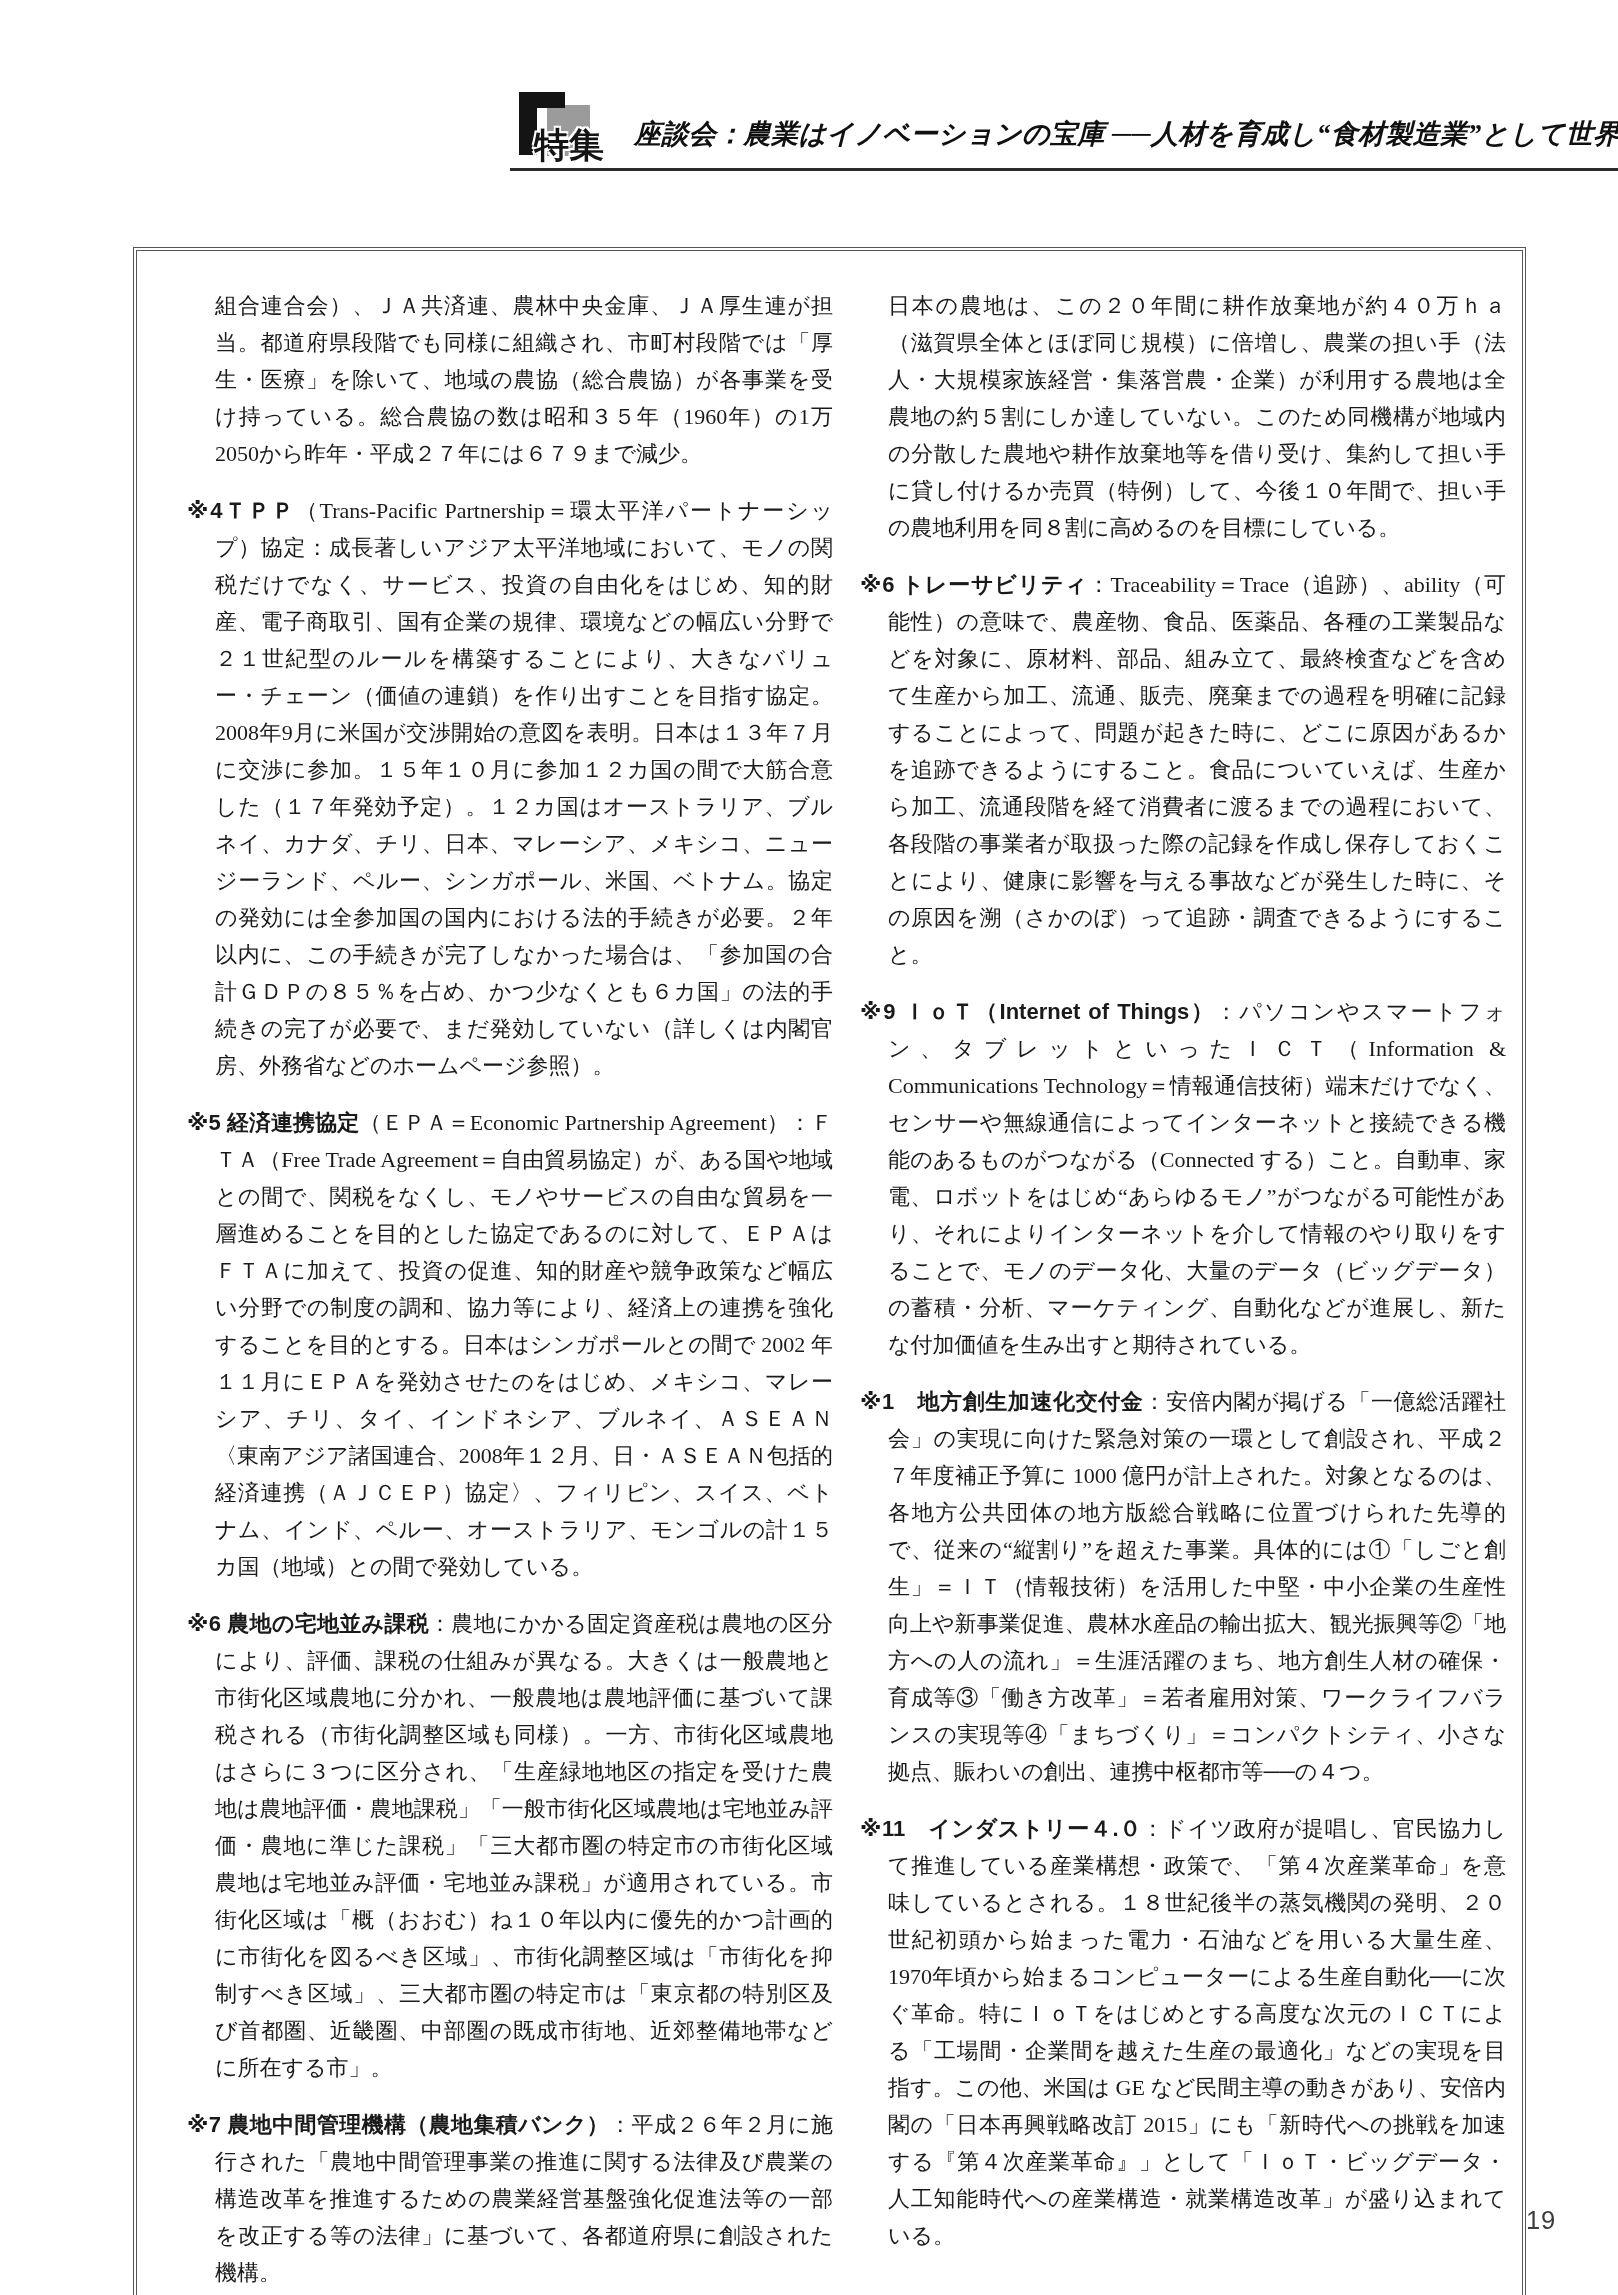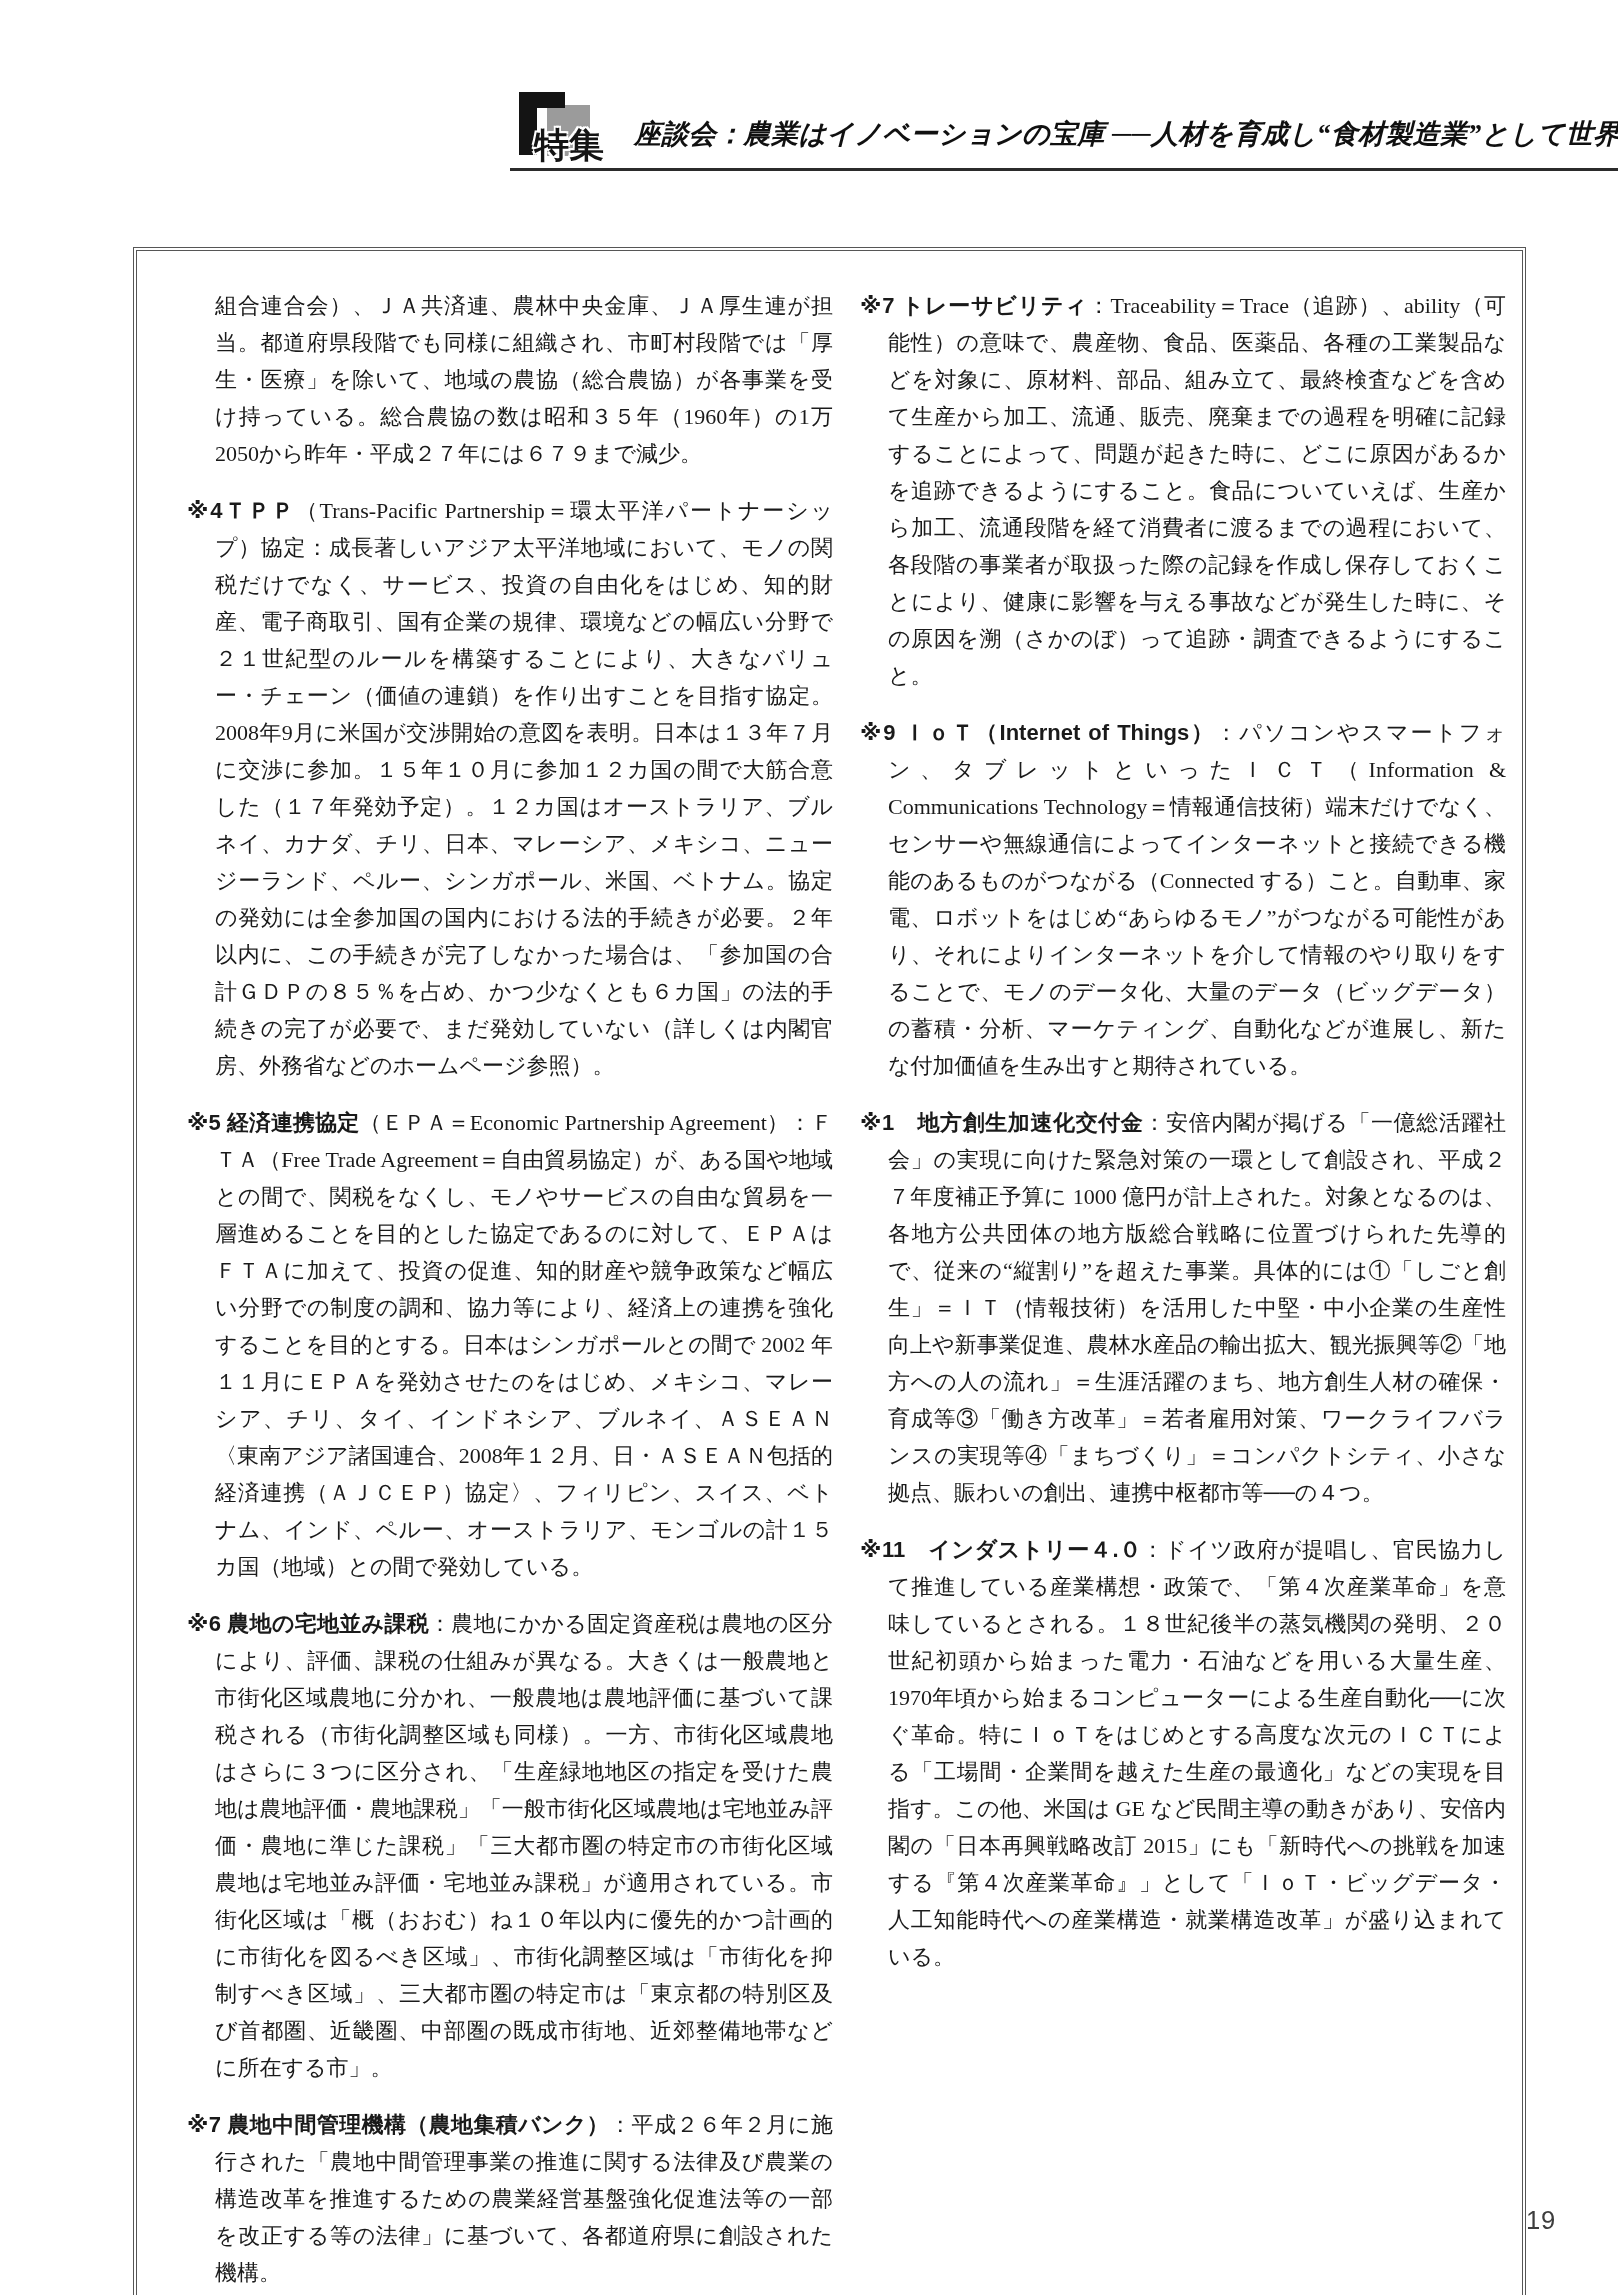--- a/index.html
+++ b/index.html
@@ -46,21 +46,22 @@
 
   <div class="content-box">
     <div class="col col-left" id="col-left">
         <p class="para cont">組合連合会）、ＪＡ共済連、農林中央金庫、ＪＡ厚生連が担当。都道府県段階でも同様に組織され、市町村段階では「厚生・医療」を除いて、地域の農協（総合農協）が各事業を受け持っている。総合農協の数は昭和３５年（1960年）の1万2050から昨年・平成２７年には６７９まで減少。</p>
         <p class="para note"><span class="term">※4ＴＰＰ</span>（Trans-Pacific Partnership＝環太平洋パートナーシップ）協定：成長著しいアジア太平洋地域において、モノの関税だけでなく、サービス、投資の自由化をはじめ、知的財産、電子商取引、国有企業の規律、環境などの幅広い分野で２１世紀型のルールを構築することにより、大きなバリュー・チェーン（価値の連鎖）を作り出すことを目指す協定。2008年9月に米国が交渉開始の意図を表明。日本は１３年７月に交渉に参加。１５年１０月に参加１２カ国の間で大筋合意した（１７年発効予定）。１２カ国はオーストラリア、ブルネイ、カナダ、チリ、日本、マレーシア、メキシコ、ニュージーランド、ペルー、シンガポール、米国、ベトナム。協定の発効には全参加国の国内における法的手続きが必要。２年以内に、この手続きが完了しなかった場合は、「参加国の合計ＧＤＰの８５％を占め、かつ少なくとも６カ国」の法的手続きの完了が必要で、まだ発効していない（詳しくは内閣官房、外務省などのホームページ参照）。</p>
         <p class="para note"><span class="term">※5 経済連携協定</span>（ＥＰＡ＝Economic Partnership Agreement）：ＦＴＡ（Free Trade Agreement＝自由貿易協定）が、ある国や地域との間で、関税をなくし、モノやサービスの自由な貿易を一層進めることを目的とした協定であるのに対して、ＥＰＡはＦＴＡに加えて、投資の促進、知的財産や競争政策など幅広い分野での制度の調和、協力等により、経済上の連携を強化することを目的とする。日本はシンガポールとの間で 2002 年１１月にＥＰＡを発効させたのをはじめ、メキシコ、マレーシア、チリ、タイ、インドネシア、ブルネイ、ＡＳＥＡＮ〈東南アジア諸国連合、2008年１２月、日・ＡＳＥＡＮ包括的経済連携（ＡＪＣＥＰ）協定〉、フィリピン、スイス、ベトナム、インド、ペルー、オーストラリア、モンゴルの計１５カ国（地域）との間で発効している。</p>
         <p class="para note"><span class="term">※6 農地の宅地並み課税</span>：農地にかかる固定資産税は農地の区分により、評価、課税の仕組みが異なる。大きくは一般農地と市街化区域農地に分かれ、一般農地は農地評価に基づいて課税される（市街化調整区域も同様）。一方、市街化区域農地はさらに３つに区分され、「生産緑地地区の指定を受けた農地は農地評価・農地課税」「一般市街化区域農地は宅地並み評価・農地に準じた課税」「三大都市圏の特定市の市街化区域農地は宅地並み評価・宅地並み課税」が適用されている。市街化区域は「概（おおむ）ね１０年以内に優先的かつ計画的に市街化を図るべき区域」、市街化調整区域は「市街化を抑制すべき区域」、三大都市圏の特定市は「東京都の特別区及び首都圏、近畿圏、中部圏の既成市街地、近郊整備地帯などに所在する市」。</p>
         <p class="para note"><span class="term">※7 農地中間管理機構（農地集積バンク）</span>：平成２６年２月に施行された「農地中間管理事業の推進に関する法律及び農業の構造改革を推進するための農業経営基盤強化促進法等の一部を改正する等の法律」に基づいて、各都道府県に創設された機構。</p>
       </div>
     <div class="col col-right" id="col-right">
-        <p class="para note"><span class="term">※7 トレーサビリティ</span>：Traceability＝Trace（追跡）、ability（可能性）の意味で、農産物、食品、医薬品、各種の工業製品などを対象に、原材料、部品、組み立て、最終検査などを含めて生産から加工、流通、販売、廃棄までの過程を明確に記録することによって、問題が起きた時に、どこに原因があるかを追跡できるようにすること。食品についていえば、生産から加工、流通段階を経て消費者に渡るまでの過程において、各段階の事業者が取扱った際の記録を作成し保存しておくことにより、健康に影響を与える事故などが発生した時に、その原因を溯（さかのぼ）って追跡・調査できるようにすること。</p>
+        <p class="para cont">日本の農地は、この２０年間に耕作放棄地が約４０万ｈａ（滋賀県全体とほぼ同じ規模）に倍増し、農業の担い手（法人・大規模家族経営・集落営農・企業）が利用する農地は全農地の約５割にしか達していない。このため同機構が地域内の分散した農地や耕作放棄地等を借り受け、集約して担い手に貸し付けるか売買（特例）して、今後１０年間で、担い手の農地利用を同８割に高めるのを目標にしている。</p>
+        <p class="para note"><span class="term">※6 トレーサビリティ</span>：Traceability＝Trace（追跡）、ability（可能性）の意味で、農産物、食品、医薬品、各種の工業製品などを対象に、原材料、部品、組み立て、最終検査などを含めて生産から加工、流通、販売、廃棄までの過程を明確に記録することによって、問題が起きた時に、どこに原因があるかを追跡できるようにすること。食品についていえば、生産から加工、流通段階を経て消費者に渡るまでの過程において、各段階の事業者が取扱った際の記録を作成し保存しておくことにより、健康に影響を与える事故などが発生した時に、その原因を溯（さかのぼ）って追跡・調査できるようにすること。</p>
         <p class="para note"><span class="term">※9 ＩｏＴ（Internet of Things）</span>：パソコンやスマートフォン、タブレットといったＩＣＴ（Information &amp; Communications Technology＝情報通信技術）端末だけでなく、センサーや無線通信によってインターネットと接続できる機能のあるものがつながる（Connected する）こと。自動車、家電、ロボットをはじめ“あらゆるモノ”がつながる可能性があり、それによりインターネットを介して情報のやり取りをすることで、モノのデータ化、大量のデータ（ビッグデータ）の蓄積・分析、マーケティング、自動化などが進展し、新たな付加価値を生み出すと期待されている。</p>
         <p class="para note"><span class="term">※1　地方創生加速化交付金</span>：安倍内閣が掲げる「一億総活躍社会」の実現に向けた緊急対策の一環として創設され、平成２７年度補正予算に 1000 億円が計上された。対象となるのは、各地方公共団体の地方版総合戦略に位置づけられた先導的で、従来の“縦割り”を超えた事業。具体的には①「しごと創生」＝ＩＴ（情報技術）を活用した中堅・中小企業の生産性向上や新事業促進、農林水産品の輸出拡大、観光振興等②「地方への人の流れ」＝生涯活躍のまち、地方創生人材の確保・育成等③「働き方改革」＝若者雇用対策、ワークライフバランスの実現等④「まちづくり」＝コンパクトシティ、小さな拠点、賑わいの創出、連携中枢都市等──の４つ。</p>
         <p class="para note"><span class="term">※11　インダストリー４.０</span>：ドイツ政府が提唱し、官民協力して推進している産業構想・政策で、「第４次産業革命」を意味しているとされる。１８世紀後半の蒸気機関の発明、２０世紀初頭から始まった電力・石油などを用いる大量生産、1970年頃から始まるコンピューターによる生産自動化──に次ぐ革命。特にＩｏＴをはじめとする高度な次元のＩＣＴによる「工場間・企業間を越えた生産の最適化」などの実現を目指す。この他、米国は GE など民間主導の動きがあり、安倍内閣の「日本再興戦略改訂 2015」にも「新時代への挑戦を加速する『第４次産業革命』」として「ＩｏＴ・ビッグデータ・人工知能時代への産業構造・就業構造改革」が盛り込まれている。</p>
       </div>
   </div>
 
   <div class="page-num">19</div>
 
 </div>
 

